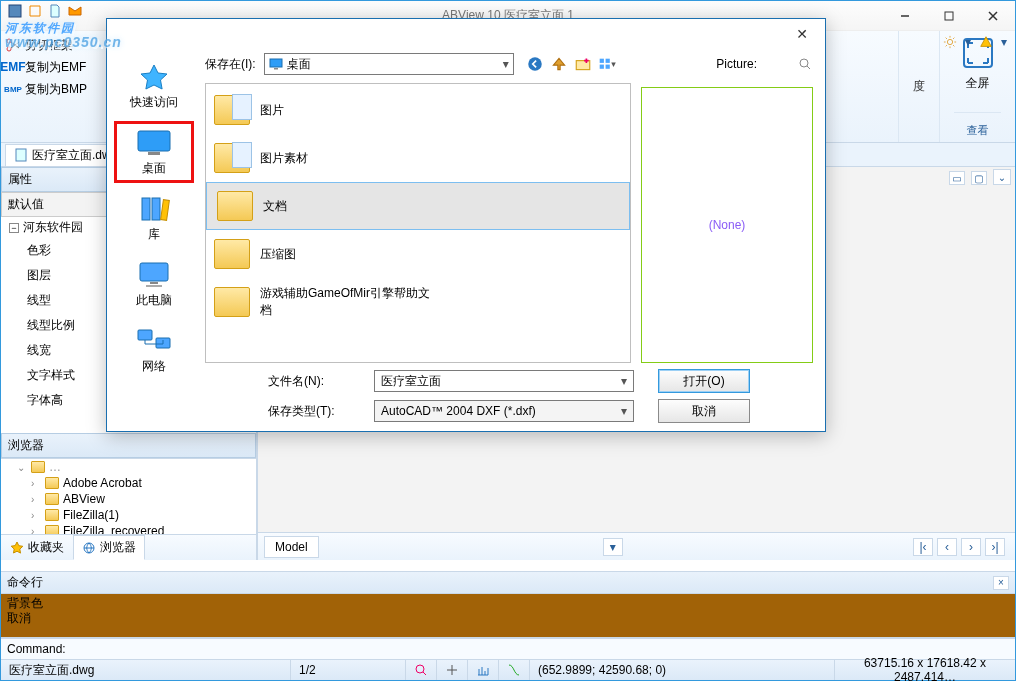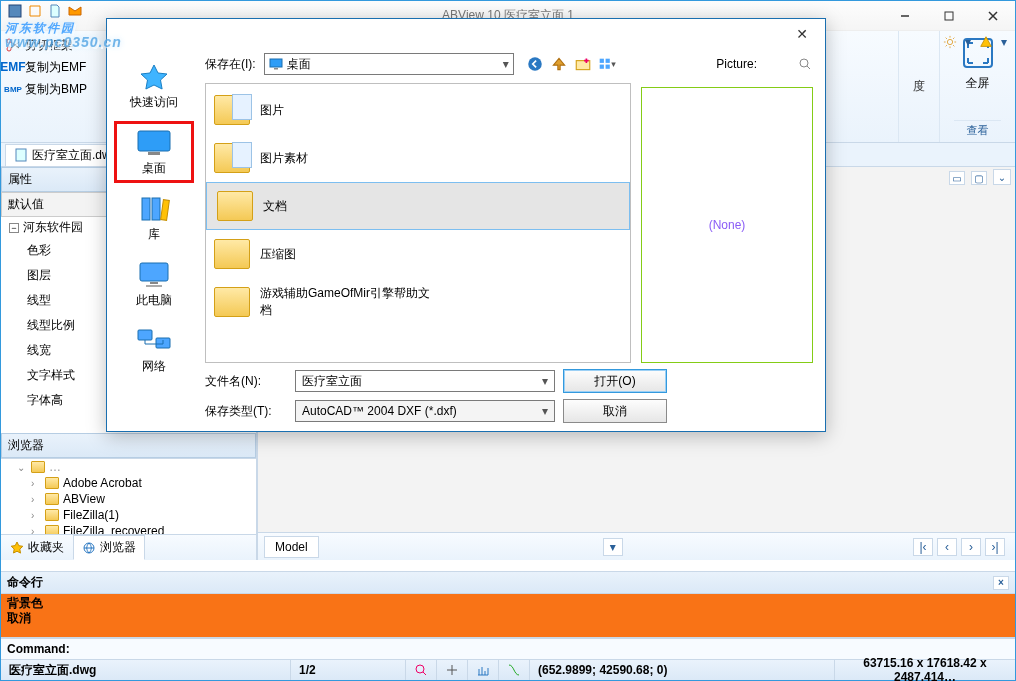--- a/index.html
+++ b/index.html
@@ -12,21 +12,21 @@
 .win-btn svg { width: 12px; height: 12px; }
 
 
 .ribbon { height: 112px; background: linear-gradient(#f7fbff, #eaf3fc); border-bottom: 1px solid #c9d8e8; display: flex; }
 .ribbon-left { width: 105px; display: flex; flex-direction: column; gap: 2px; padding: 4px 2px; }
 .ribbon-item { display: flex; align-items: center; gap: 4px; height: 20px; padding: 0 2px; }
 .ribbon-icon { width: 16px; height: 16px; display: inline-flex; align-items: center; justify-content: center; }
 .ribbon-right { display: flex; margin-left: auto; }
 .ribbon-group { display: flex; flex-direction: column; align-items: center; justify-content: center; padding: 4px 14px; border-left: 1px solid #dbe7f3; }
 .ribbon-big-icon { width: 36px; height: 36px; margin-bottom: 4px; }
-.ribbon-group-label { color: #2a6099; font-size: 11px; margin-top: auto; border-top: 1px solid #dbe7f3; width: 100%; text-align: center; padding-top: 2px; }
+.ribbon-group-label { color: #2a6099; font-size: 11px; margin-top: auto; border-top: 1px solid #dbe7f3; width: 100%; text-align: center; padding-top: 10px; }
 .ribbon-top-icons { position: absolute; right: 8px; top: 34px; display: flex; gap: 8px; align-items: center; }
 
 
 .quick-access { position: absolute; top: 2px; left: 6px; display: flex; gap: 4px; z-index: 1; }
 .qa-icon { width: 16px; height: 16px; }
 
 
 .file-tabs { height: 24px; background: #eaf3fc; border-bottom: 1px solid #c9d8e8; display: flex; align-items: center; padding: 0 4px; }
 .file-tab { background: #fff; border: 1px solid #c9d8e8; border-bottom: none; padding: 2px 8px; height: 22px; display: flex; align-items: center; gap: 4px; }
 
@@ -50,21 +50,21 @@
 
 
 .content-area { position: absolute; left: 256px; right: 0; top: 166px; bottom: 120px; background: #f3f3f3; border-left: 1px solid #c9d8e8; }
 .content-toolbar { position: absolute; right: 6px; top: 4px; display: flex; gap: 6px; }
 .content-bottom { position: absolute; left: 0; right: 0; bottom: 0; height: 28px; background: linear-gradient(#f7fbff,#eaf3fc); border-top: 1px solid #c9d8e8; display: flex; align-items: center; }
 .model-tab { padding: 3px 10px; border: 1px solid #c9d8e8; background: #fff; margin-left: 6px; }
 .nav-arrows { margin-left: auto; display: flex; gap: 4px; padding-right: 10px; }
 .nav-btn { width: 20px; height: 18px; background: #fff; border: 1px solid #c9d8e8; display: flex; align-items: center; justify-content: center; color: #2a6099; }
 
 
-.cmd-section { position: absolute; left: 0; right: 0; bottom: 0; border-top: 1px solid #c9d8e8; background: #f97316; font-weight: bold; }
+.cmd-section { position: absolute; left: 0; right: 0; bottom: 0; border-top: 1px solid #c9d8e8; background: #a16207; }
 .cmd-header { background: linear-gradient(#e9f2fb,#dbe9f7); padding: 2px 6px; border-bottom: 1px solid #c9d8e8; display: flex; justify-content: space-between; align-items: center; }
 .cmd-history { height: 44px; padding: 2px 6px; font-size: 12px; border-bottom: 1px solid #c9d8e8; line-height: 15px; }
 .cmd-input-row { padding: 3px 6px; border-top: 1px solid #c9d8e8; border-bottom: 1px solid #c9d8e8; background: #f7fbff; }
 .status-bar { height: 20px; background: linear-gradient(#eaf3fc,#dbe9f7); display: flex; align-items: center; font-size: 11px; text-align: center; }
 .status-cell { padding: 0 8px; border-right: 1px solid #c9d8e8; height: 100%; display: flex; align-items: center; gap: 4px; }
 .status-cell.wide { flex: 1; }
 
 
 .dialog { position: absolute; left: 105px; top: 17px; width: 720px; height: 414px; background: #fff; border: 1px solid #1a6fb0; box-shadow: 0 4px 18px rgba(0,0,0,.25); z-index: 100; display: flex; flex-direction: column; }
 .dlg-titlebar { height: 30px; display: flex; align-items: center; justify-content: flex-end; padding: 0 8px; }
@@ -83,26 +83,26 @@
 .tool-ico { width: 18px; height: 18px; display: flex; align-items: center; justify-content: center; }
 .dlg-center-row { flex: 1; display: flex; gap: 10px; margin-top: 6px; }
 .file-list { flex: 1; border: 1px solid #bfbfbf; background: #fff; overflow: auto; padding-top: 2px; position: relative; }
 .file-item { display: flex; align-items: center; gap: 10px; height: 48px; padding: 3px 8px; }
 .file-item.selected { background: #e5e5e5; border: 1px solid #7cbef0; }
 .big-folder { width: 36px; height: 30px; background: linear-gradient(#ffe9a6,#f4c955); border: 1px solid #d4a017; border-radius: 2px; position: relative; }
 .big-folder.pic::after { content: ""; position: absolute; right: -3px; top: -2px; width: 18px; height: 24px; background: #e6f2ff; border: 1px solid #9cc3e6; }
 .preview-pane { width: 172px; display: flex; flex-direction: column; }
 .preview-label-row { display: flex; justify-content: space-between; align-items: center; height: 20px; }
 .preview-box { flex: 1; border: 1px solid #84cc16; background: #fff; margin-top: 4px; display: flex; align-items: center; justify-content: center; color: #8b5cf6; }
-.dlg-bottom-row { display: flex; align-items: center; gap: 8px; margin-top: 6px; }
+.dlg-bottom-row { display: flex; align-items: center; gap: 24px; margin-top: 6px; justify-content: center; }
 .dlg-field-label { width: 82px; }
 .dlg-combo { flex: 1; max-width: 260px; height: 22px; border: 1px solid #7a7a7a; display: flex; align-items: center; padding: 0 6px; background: #fff; }
 .dlg-combo input { border: none; flex: 1; outline: none; height: 18px; font-size: 12px; }
 .dlg-combo .dd { margin-left: auto; color: #555; }
-.dlg-btn { width: 104px; height: 24px; background: linear-gradient(#fdfdfd,#e6e6e6); border: 1px solid #8a8a8a; display: flex; align-items: center; justify-content: center; }
+.dlg-btn { width: 92px; height: 24px; background: linear-gradient(#fdfdfd,#e6e6e6); border: 1px solid #8a8a8a; display: flex; align-items: center; justify-content: center; }
 .dlg-btn.default { border: 1px solid #3399dd; box-shadow: 0 0 0 1px #9cd0f5 inset; }
 
 
 .watermark { position: absolute; left: 4px; top: 0; z-index: 200; font-size: 34px; font-weight: bold; color: #3399ff; text-shadow: 0 0 6px #bfe3ff, 2px 2px 0 #fff; font-style: italic; letter-spacing: 2px; pointer-events: none; opacity: .85; }
 .watermark small { display: block; font-size: 14px; color: #5aa9e6; letter-spacing: 1px; margin-top: -6px; }
 
 
 .side-close { width: 16px; height: 14px; border: 1px solid #c9d8e8; background: #fff; display: inline-flex; align-items: center; justify-content: center; font-size: 10px; color: #2a6099; }
 
 

